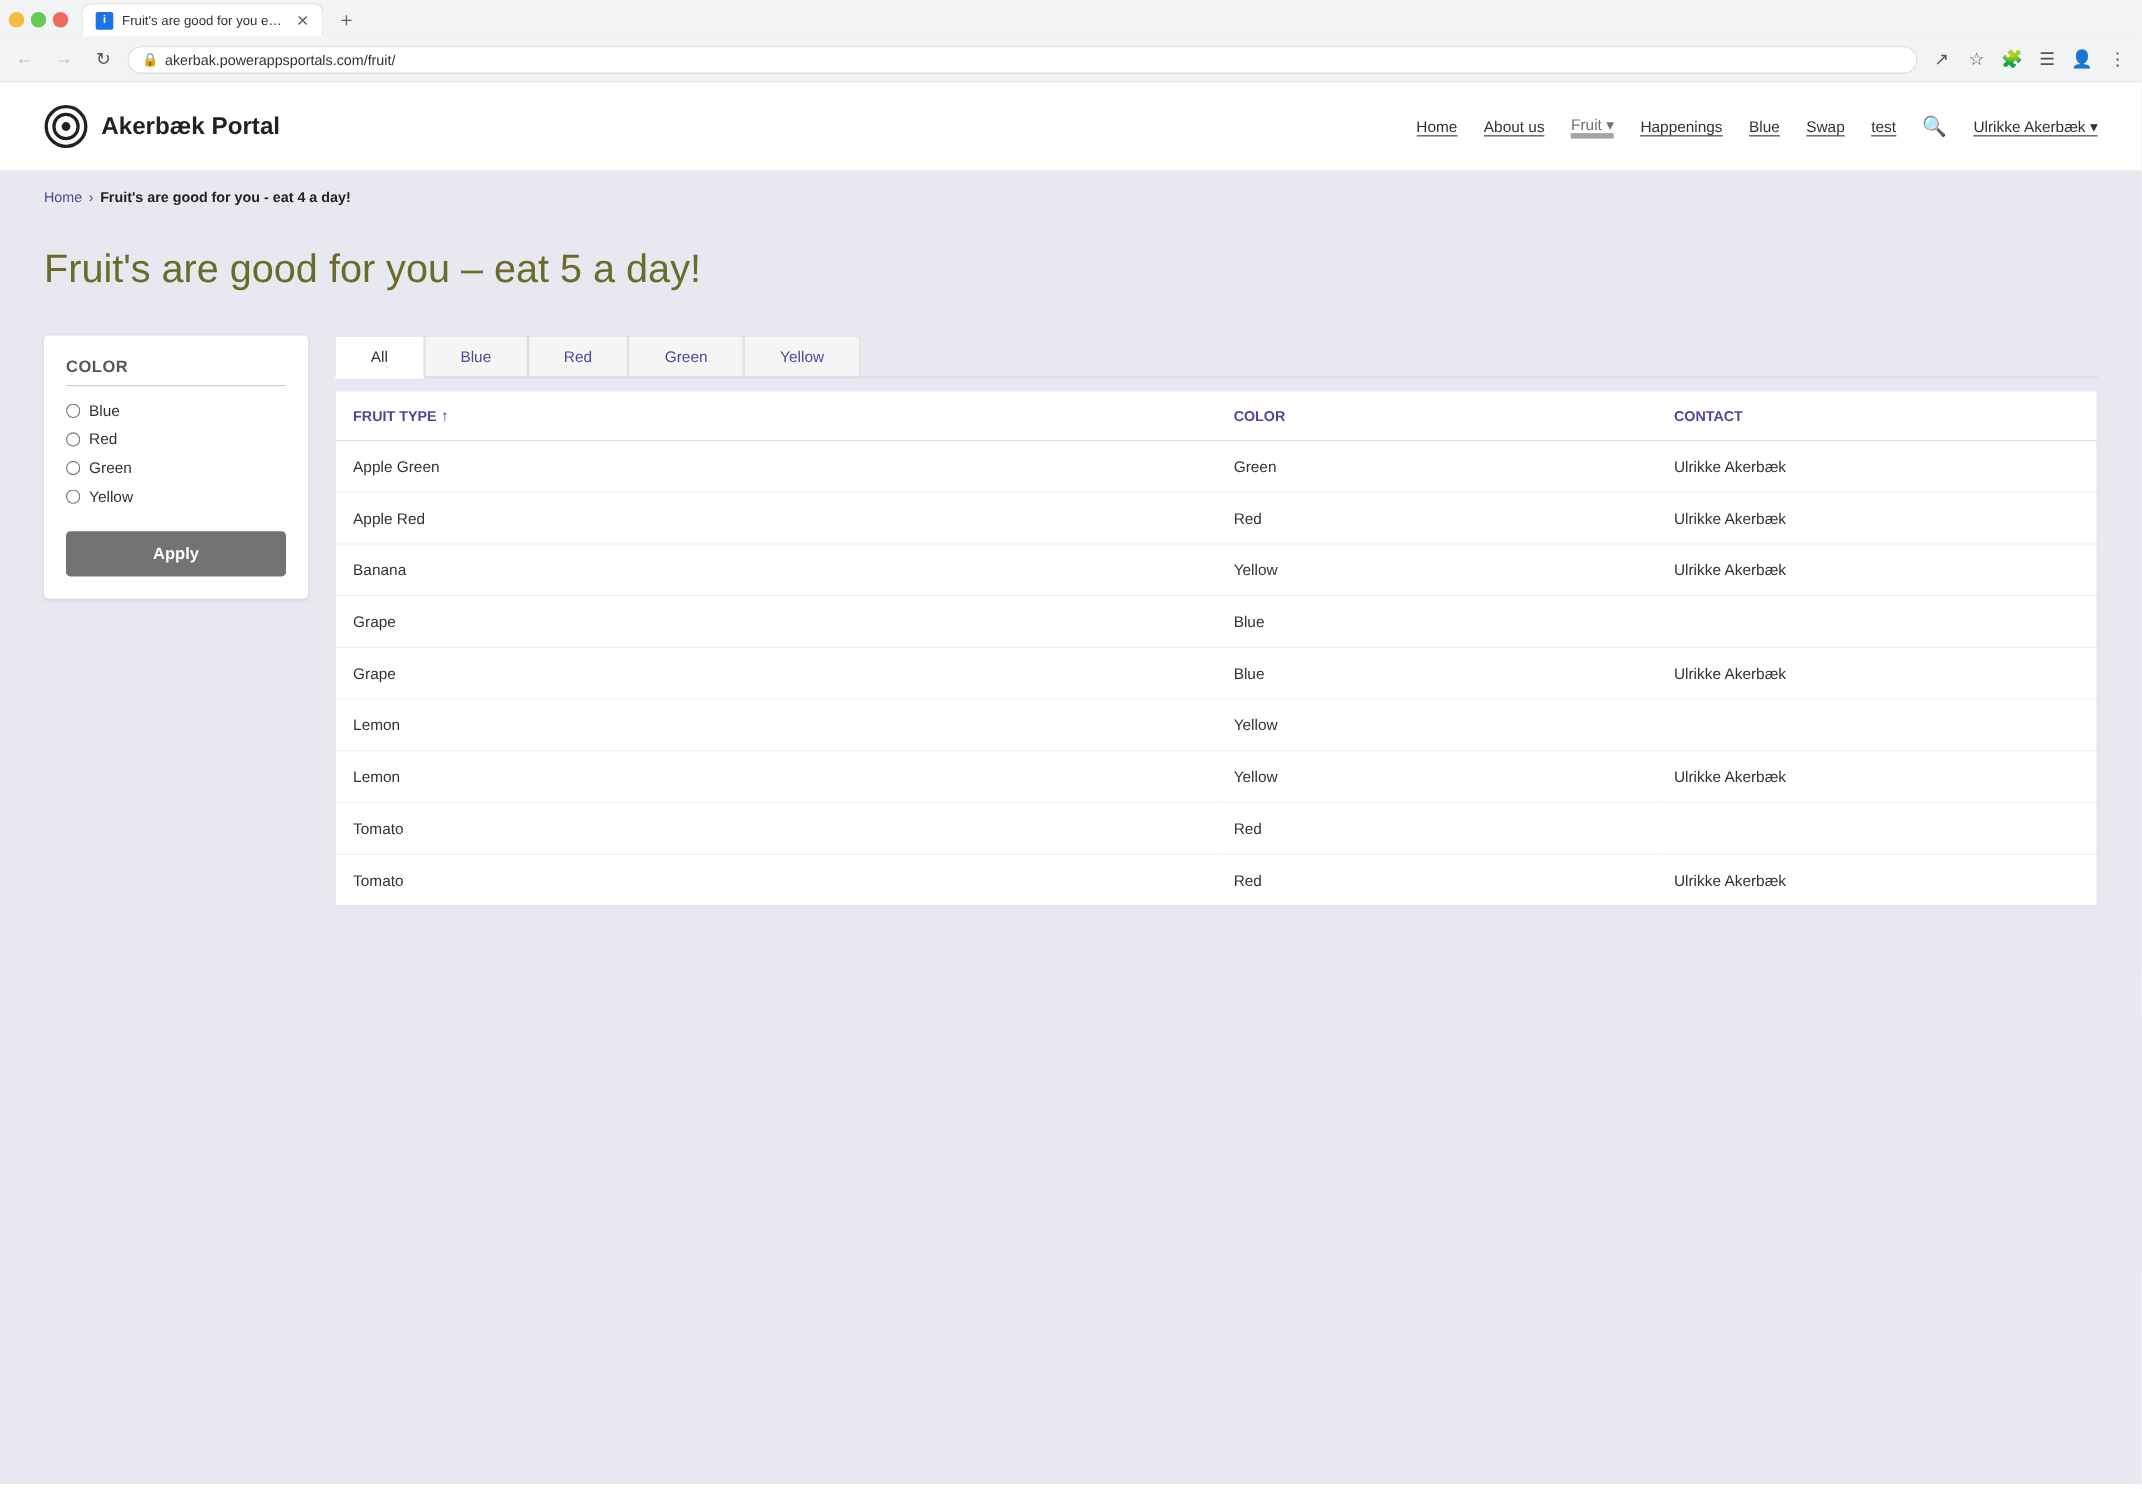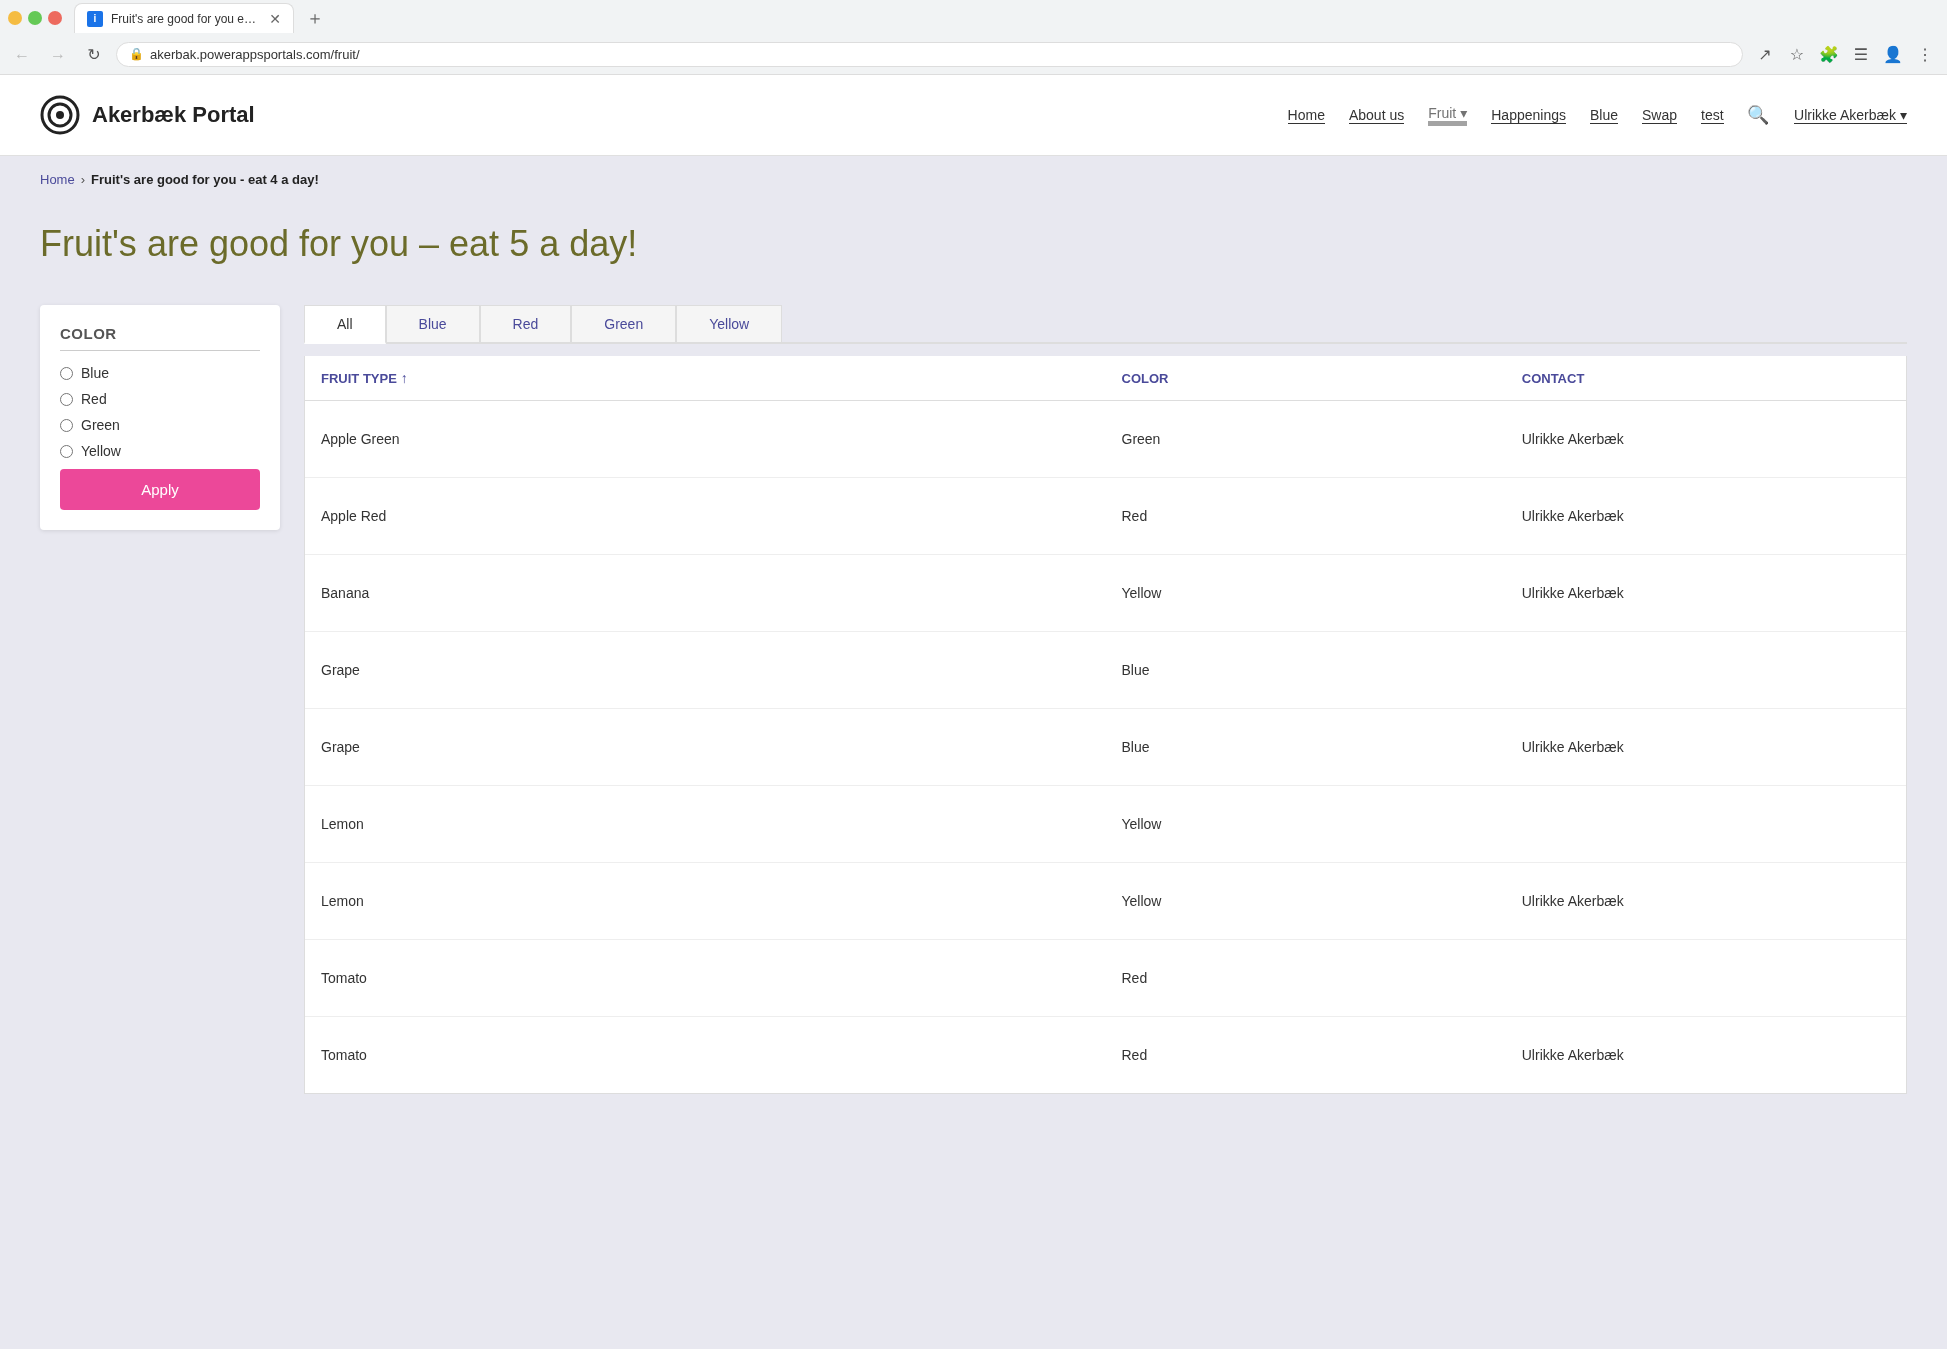--- a/index.html
+++ b/index.html
@@ -247,29 +247,30 @@
       gap: 8px;
       margin-bottom: 10px;
       font-size: 14px;
       color: #333;
       cursor: pointer;
     }
     .filter-option input[type="radio"] {
       accent-color: #4a4a9a;
     }
     .apply-btn {
-      background: #ec4899;
+      background: #737373;
       color: #fff;
       border: none;
       border-radius: 4px;
       padding: 12px 20px;
       width: 100%;
       font-size: 15px;
-      font-weight: 400;
-      cursor: pointer;
+      font-weight: 700;
+      cursor: pointer;
+      margin-top: 14px;
     }
 
     
     .data-area {
       flex: 1;
     }
 
     
     .data-tabs {
       display: flex;
@@ -320,21 +321,21 @@
       display: flex;
       align-items: center;
       gap: 4px;
       text-align: center;
     }
     .sort-arrow {
       color: #4a4a9a;
       font-size: 14px;
     }
     td {
-      padding: 30px 16px;
+      padding: 15px 16px;
       font-size: 14px;
       color: #333;
       border-bottom: 1px solid #eee;
     }
     tr:last-child td { border-bottom: none; }
     .col-fruit { width: 50%; }
     .col-color { width: 25%; }
     .col-contact { width: 25%; }
   </style>
 </head>

